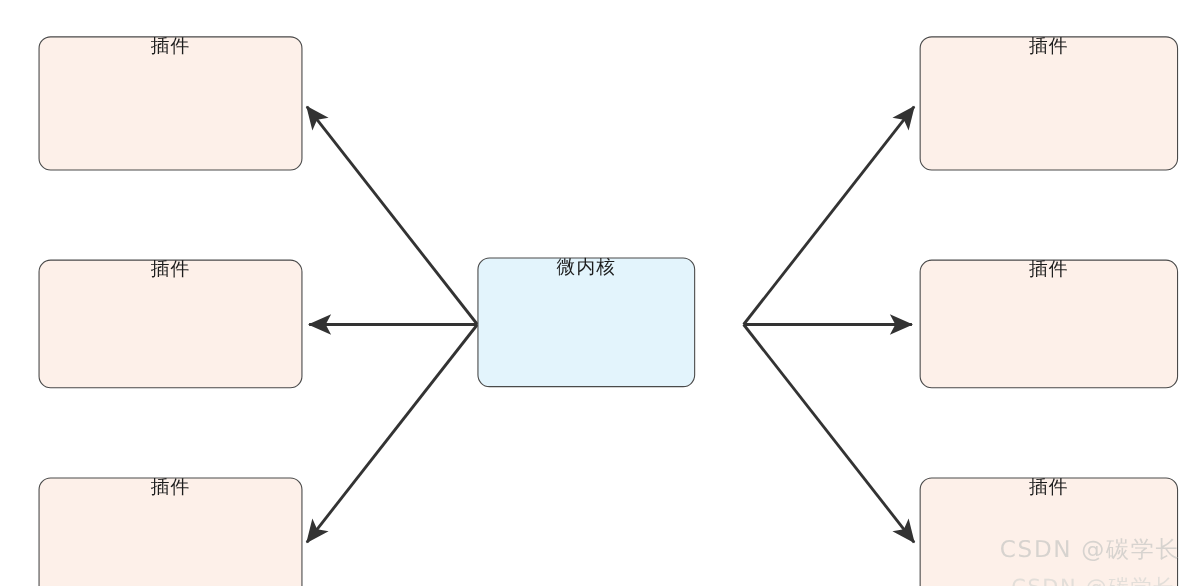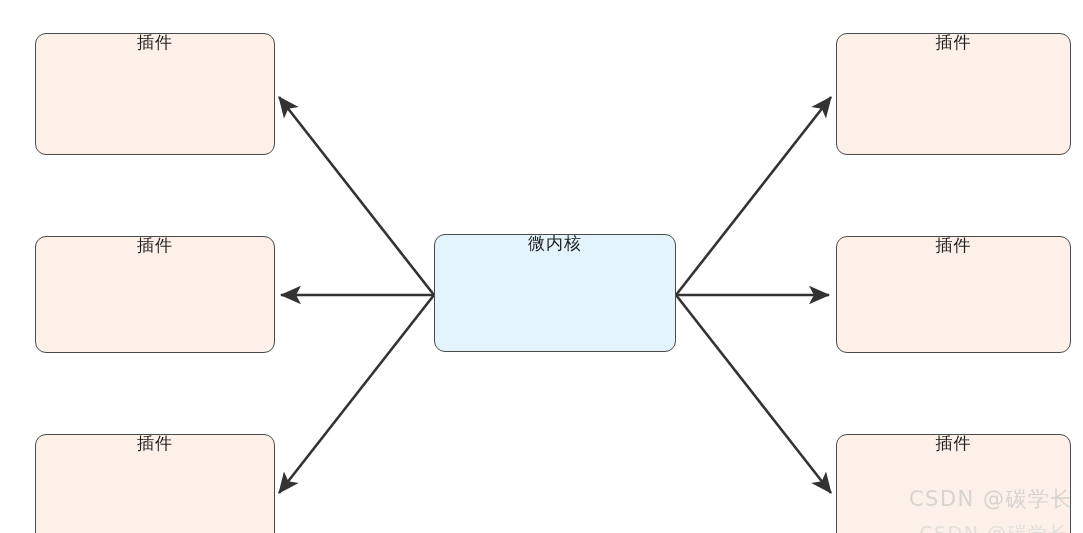--- a/index.html
+++ b/index.html
@@ -48,21 +48,21 @@
   }
   
   #plugin-left-top    { left: 35px;  top: 33px;  width: 240px; height: 122px; }
   #plugin-left-mid    { left: 35px;  top: 236px; width: 240px; height: 117px; }
   #plugin-left-bottom { left: 35px;  top: 434px; width: 240px; height: 122px; }
   
   #plugin-right-top    { left: 836px; top: 33px;  width: 235px; height: 122px; }
   #plugin-right-mid    { left: 836px; top: 236px; width: 235px; height: 117px; }
   #plugin-right-bottom { left: 836px; top: 434px; width: 235px; height: 122px; }
   
-  #kernel { left: 434px; top: 234px; width: 242px; height: 118px; }
+  #kernel { left: 434px; top: 234px; width: 198px; height: 118px; }
 
   #watermark {
     position: absolute;
     right: 10px;
     top: 485px;
     font-size: 21px;
     color: #d7d3cf;
     letter-spacing: 1.5px;
     white-space: nowrap;
     user-select: none;

